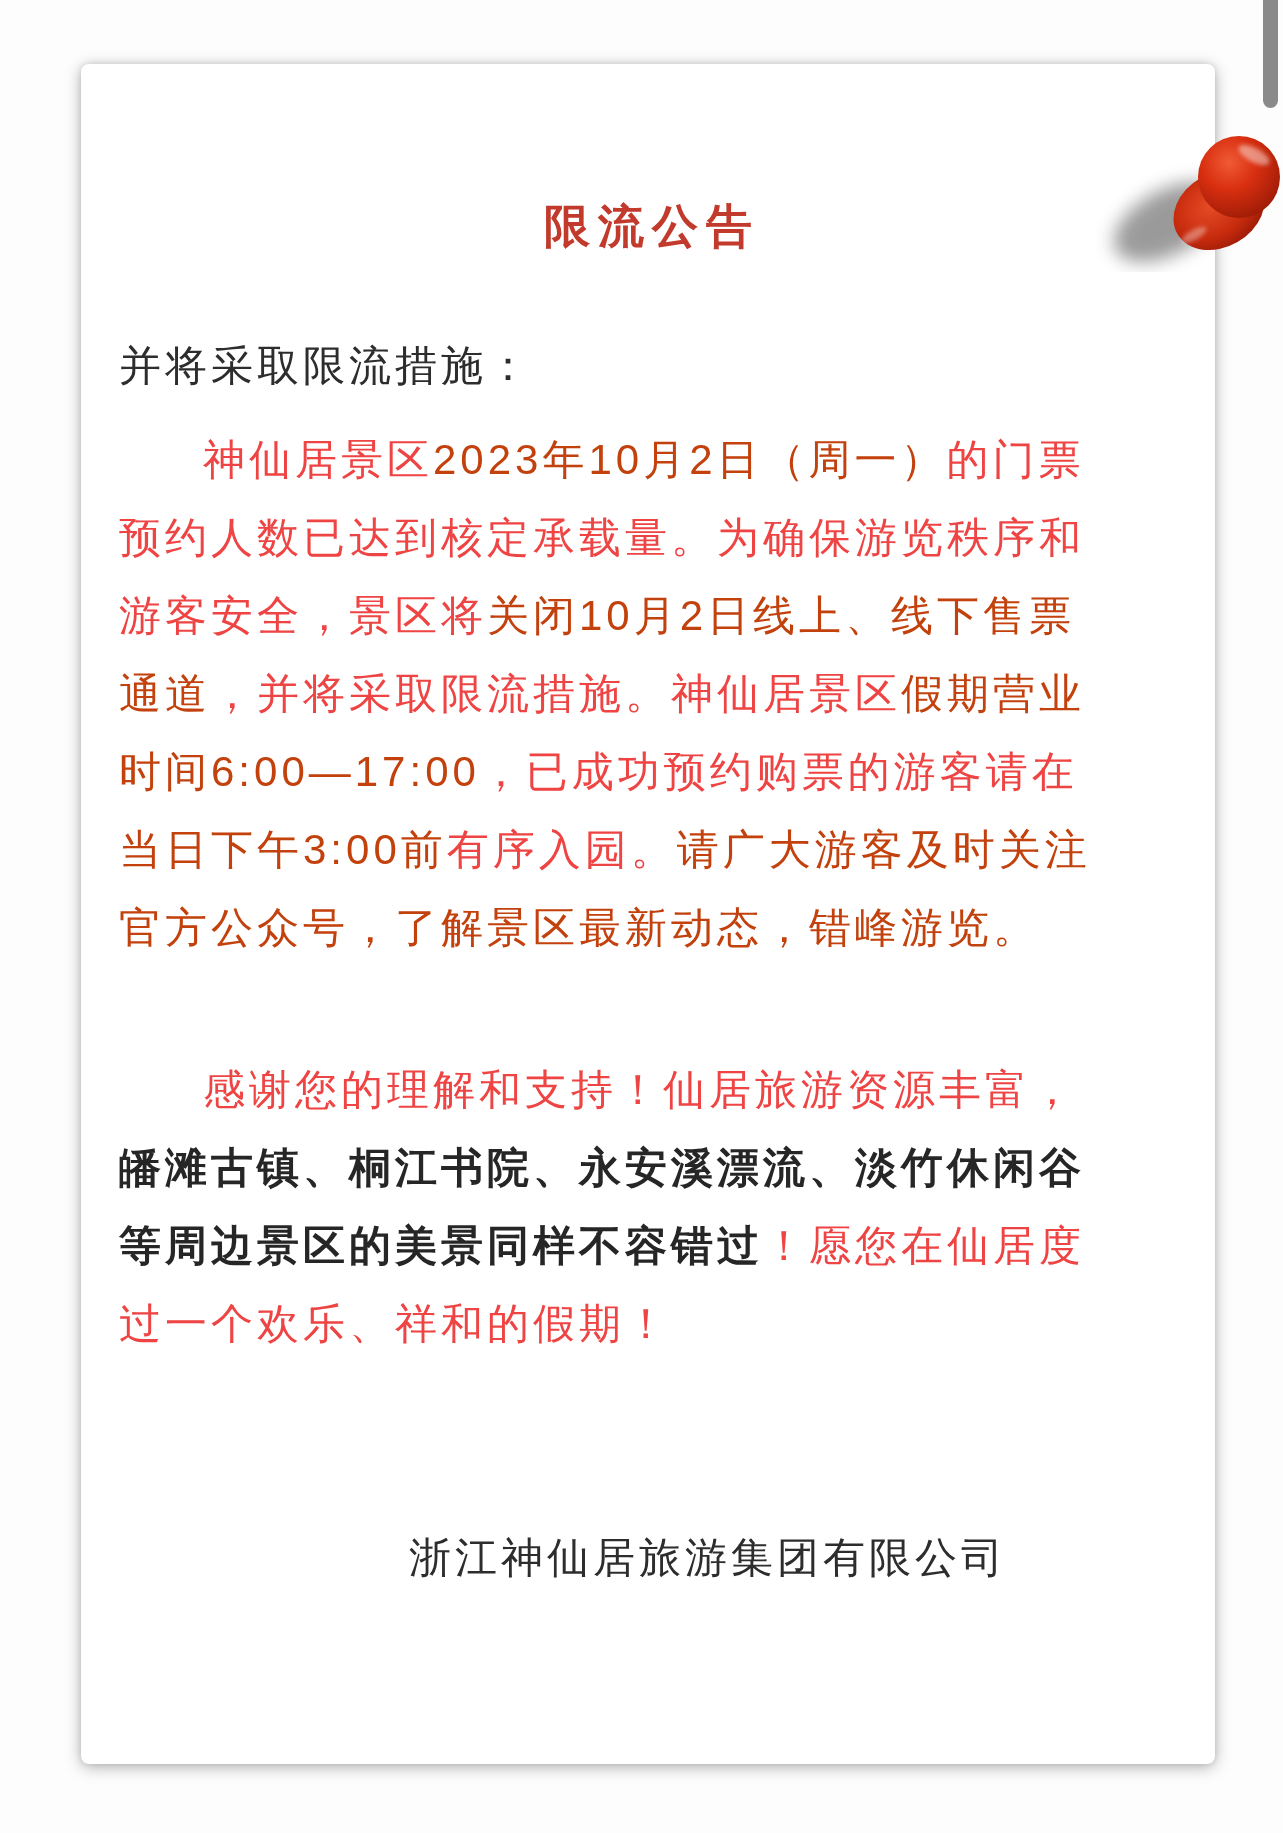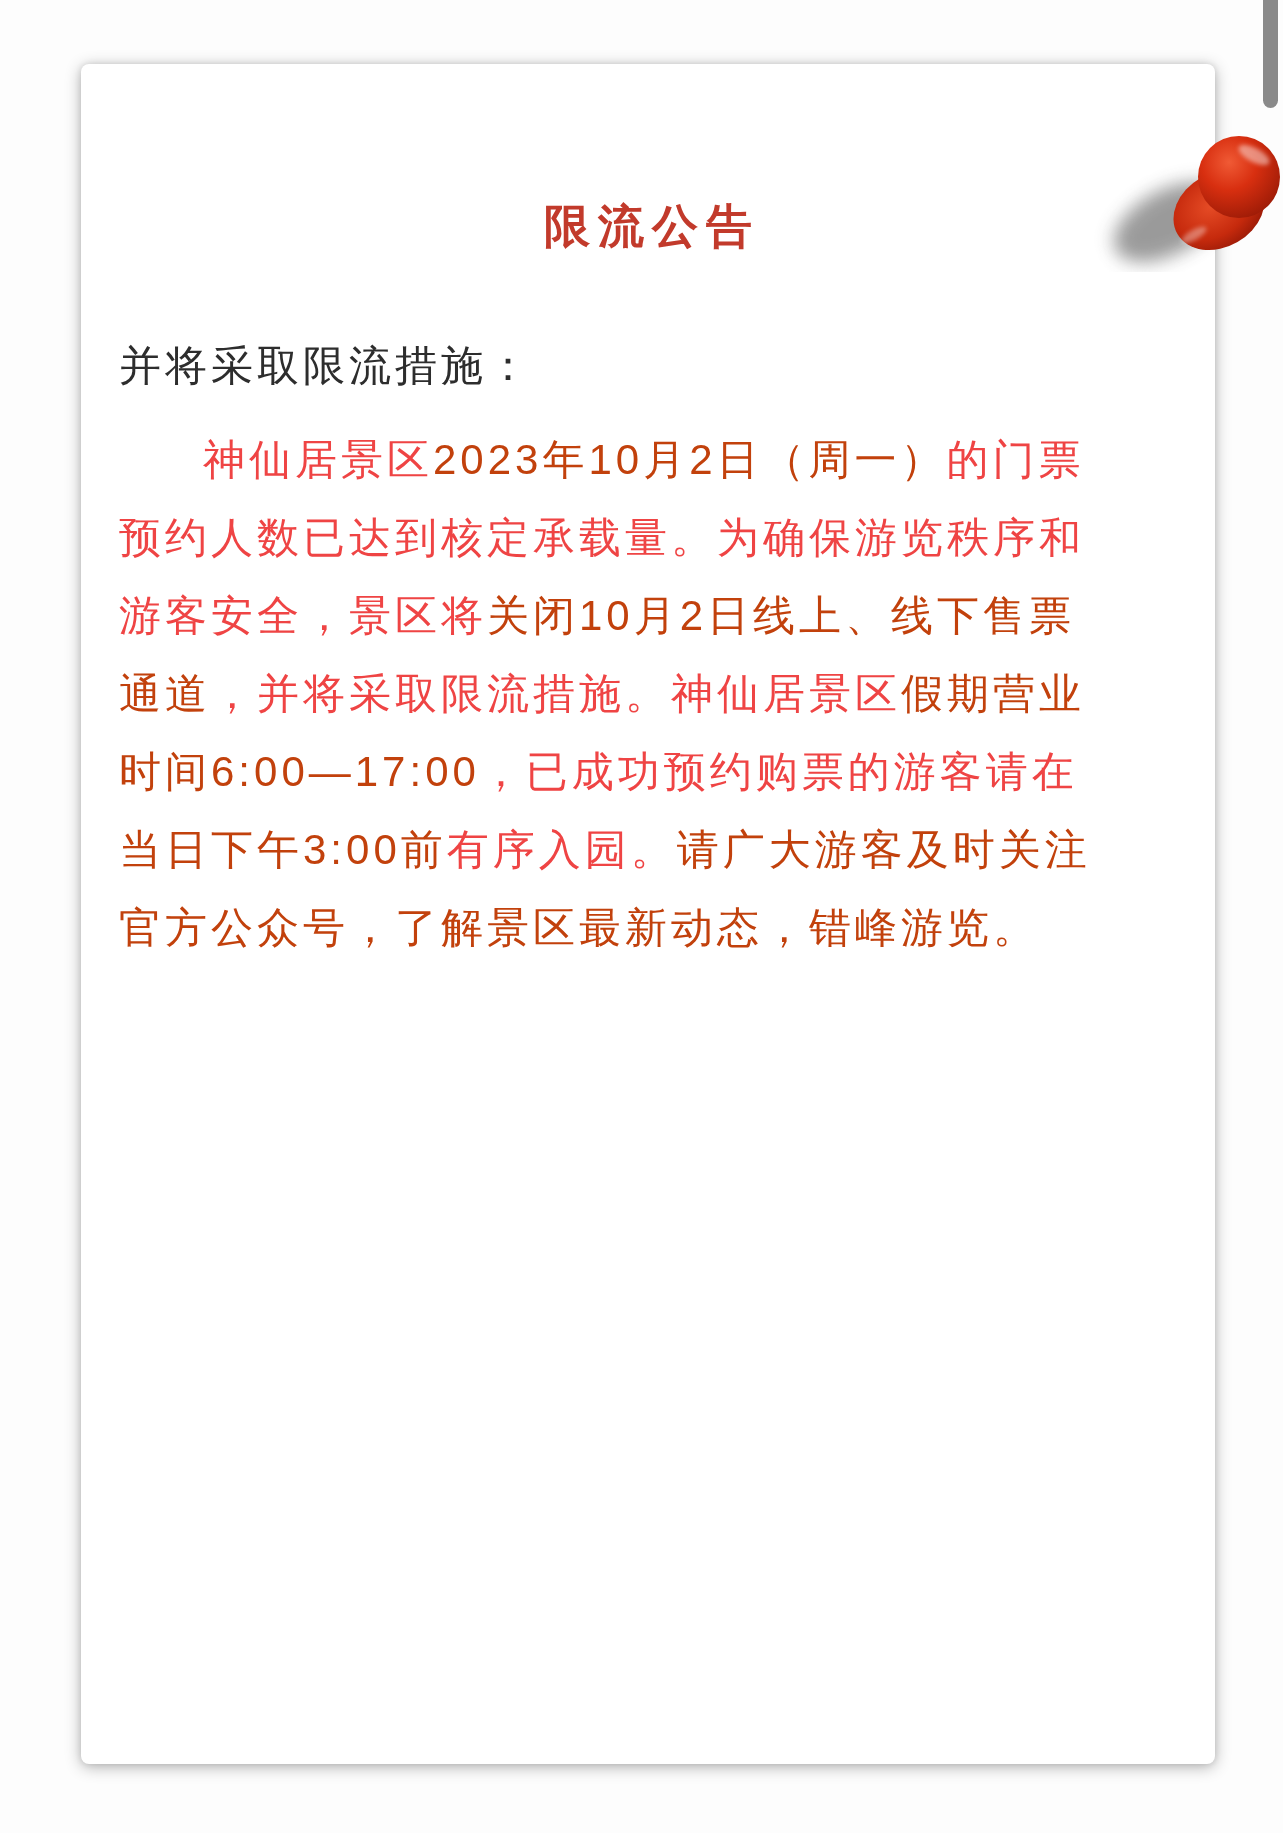--- a/index.html
+++ b/index.html
@@ -77,17 +77,19 @@
     <ellipse cx="163" cy="33" rx="17" ry="7" transform="rotate(28 163 33)" fill="#ffffff" opacity="0.45" filter="url(#blurT)"></ellipse>
     <ellipse cx="103" cy="113" rx="14" ry="5" transform="rotate(-30 103 113)" fill="#ffffff" opacity="0.35" filter="url(#blurT)"></ellipse>
   </svg>
 
   <div class="card-content">
     <h1 class="notice-title">限流公告</h1>
 
     <div class="greeting">并将采取限流措施：</div>
 
     <p class="body-para"><span class="run-normal">神仙居景区</span><span class="run-accent">2023年10月2日（周一）</span><span class="run-normal">的门票预约人数已达到核定承载量。为确保游览秩序和游客安全，景区将</span><span class="run-accent">关闭10月2日线上、线下售票通道</span><span class="run-normal">，并将采取限流措施。神仙居景区</span><span class="run-accent">假期营业时间6:00—17:00</span><span class="run-normal">，已成功预约购票的游客请在</span><span class="run-accent">当日下午3:00前</span><span class="run-normal">有序入园。</span><span class="run-accent">请广大游客及时关注官方公众号，了解景区最新动态，错峰游览。</span></p>
+    <p class="body-para"><span class="run-normal">感谢您的理解和支持！仙居旅游资源丰富，</span><span class="run-bold">皤滩古镇、桐江书院、永安溪漂流、淡竹休闲谷等周边景区的美景同样不容错过</span><span class="run-normal">！愿您在仙居度过一个欢乐、祥和的假期！</span></p>
 
     <div class="footer">
+      <div>浙江神仙居旅游集团有限公司</div>
     </div>
   </div>
 </div>
 
 </body></html>

